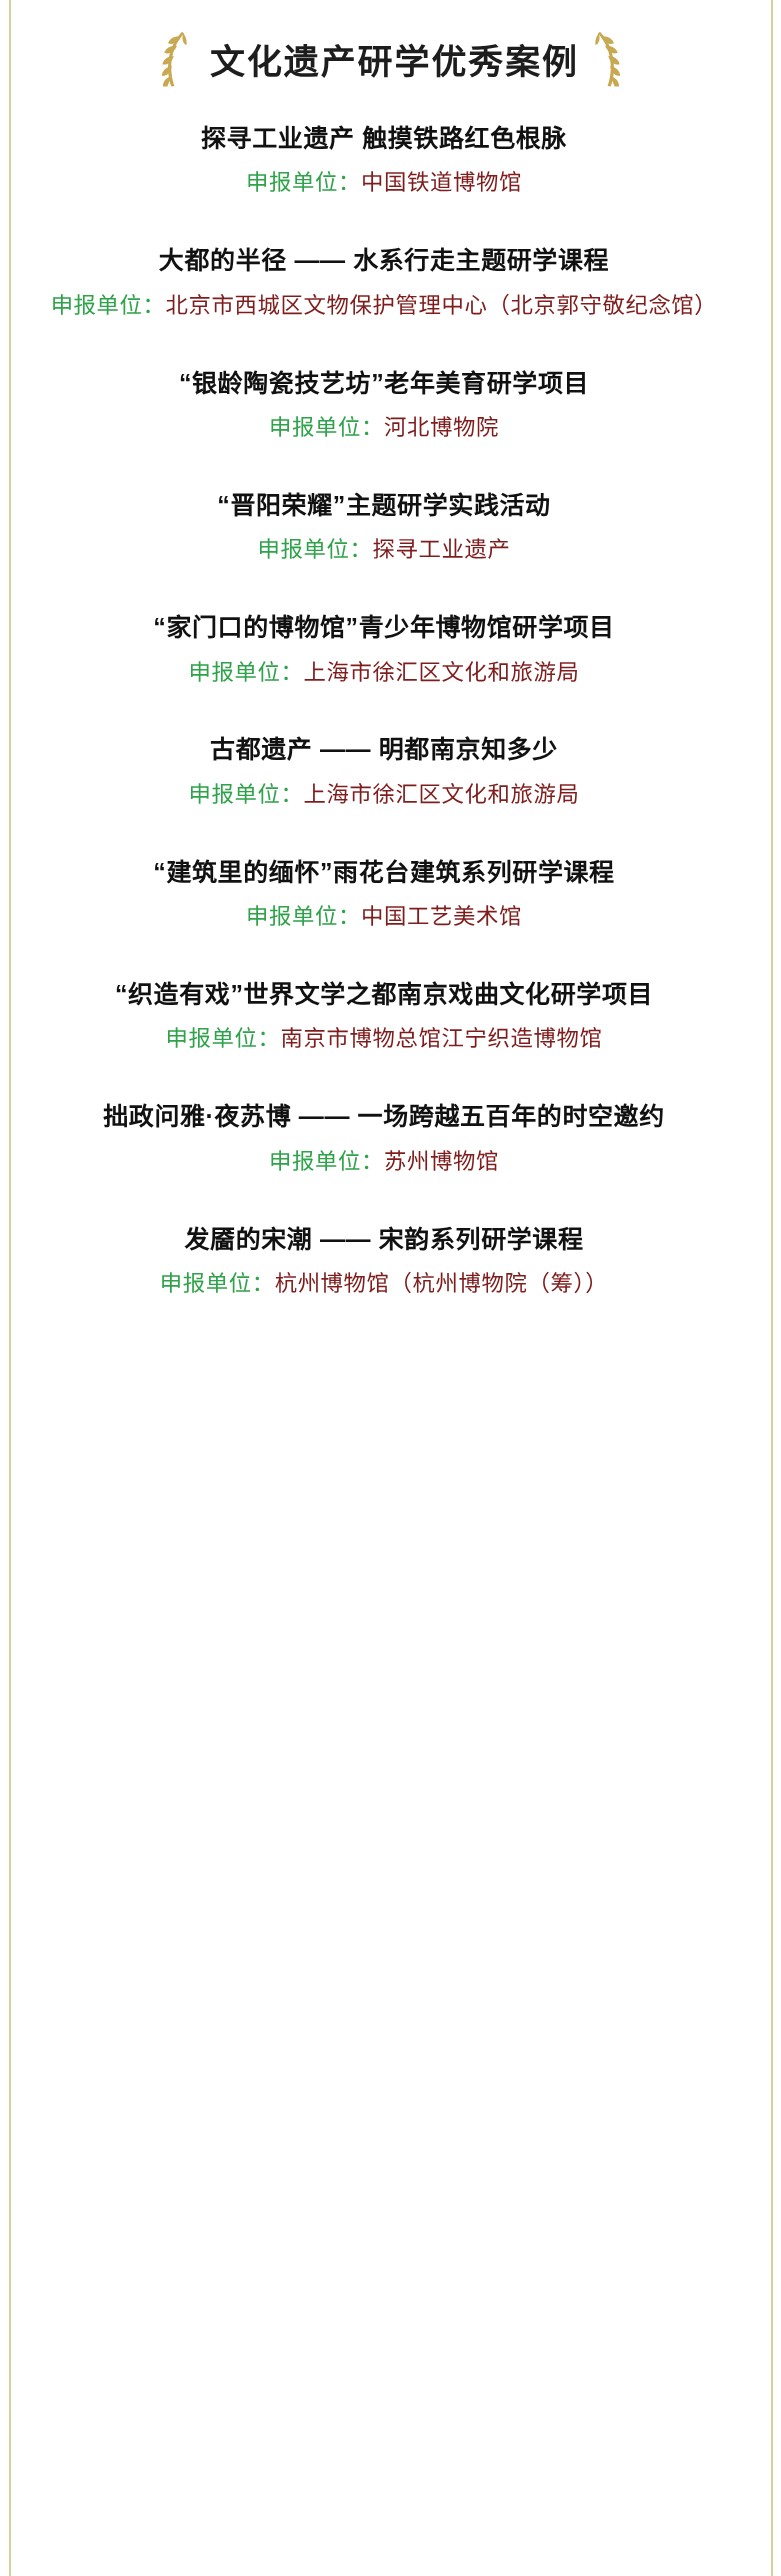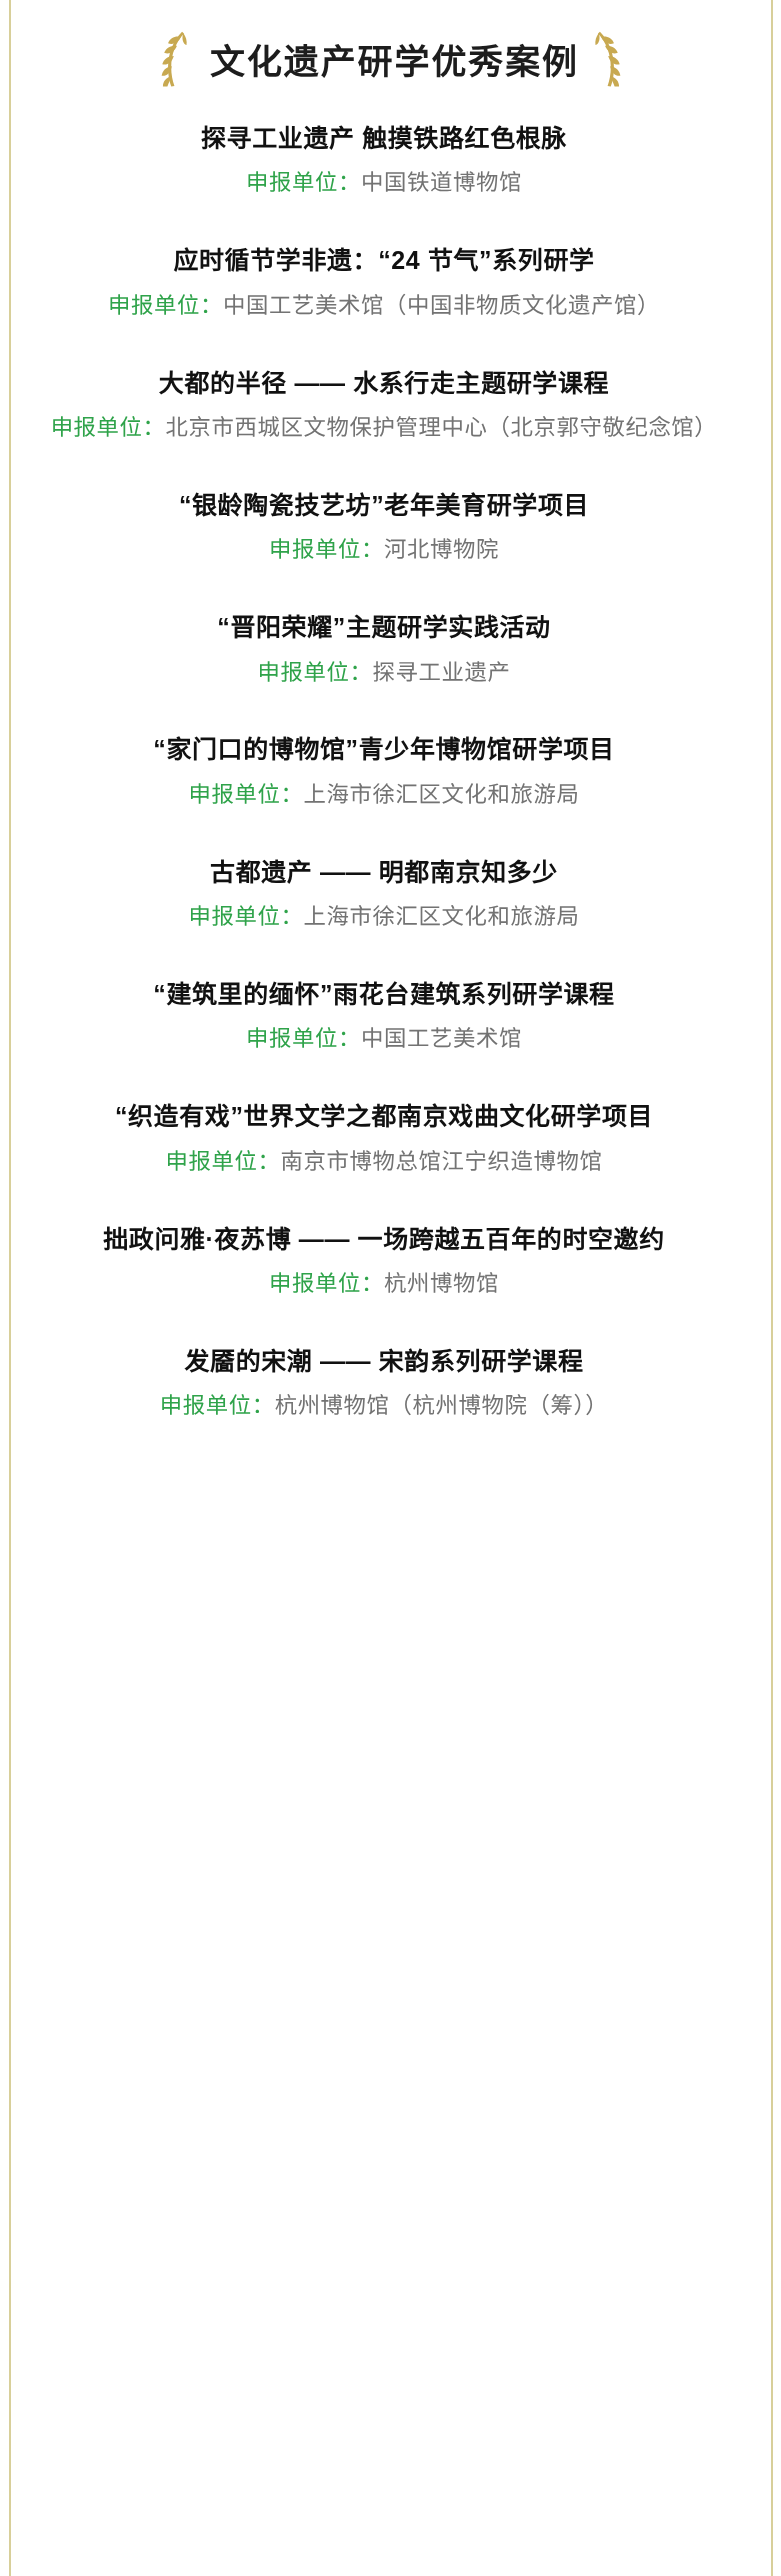--- a/index.html
+++ b/index.html
@@ -65,21 +65,21 @@
     letter-spacing: 0.6px;
   }
   .case-unit {
     font-size: 22.4px;
     color: #2fa34a;
     line-height: 1.6;
     letter-spacing: 0.6px;
     margin-top: 7.7px;
   }
   .case-unit .unit-label { color: #2fa34a; }
-  .case-unit .unit-value { color: #737373; }
+  .case-unit .unit-value { color: #7f1d1d; }
 </style>
 </head>
 <body>
 
 <div class="page">
 
   <div class="edge-rule left"></div>
   <div class="edge-rule right"></div>
 
   <div class="header">
@@ -110,24 +110,20 @@
     </svg>
   </div>
 
   <div class="content">
 
     <div class="case-item">
       <div class="case-title">探寻工业遗产 触摸铁路红色根脉</div>
       <div class="case-unit"><span class="unit-label">申报单位：</span><span class="unit-value">中国铁道博物馆</span></div>
     </div>
 
-    <div class="case-item">
-      <div class="case-title">应时循节学非遗：“24 节气”系列研学</div>
-      <div class="case-unit"><span class="unit-label">申报单位：</span><span class="unit-value">中国工艺美术馆（中国非物质文化遗产馆）</span></div>
-    </div>
 
     <div class="case-item">
       <div class="case-title">大都的半径 —— 水系行走主题研学课程</div>
       <div class="case-unit"><span class="unit-label">申报单位：</span><span class="unit-value">北京市西城区文物保护管理中心（北京郭守敬纪念馆）</span></div>
     </div>
 
     <div class="case-item">
       <div class="case-title">“银龄陶瓷技艺坊”老年美育研学项目</div>
       <div class="case-unit"><span class="unit-label">申报单位：</span><span class="unit-value">河北博物院</span></div>
     </div>
@@ -152,21 +148,21 @@
       <div class="case-unit"><span class="unit-label">申报单位：</span><span class="unit-value">中国工艺美术馆</span></div>
     </div>
 
     <div class="case-item">
       <div class="case-title">“织造有戏”世界文学之都南京戏曲文化研学项目</div>
       <div class="case-unit"><span class="unit-label">申报单位：</span><span class="unit-value">南京市博物总馆江宁织造博物馆</span></div>
     </div>
 
     <div class="case-item">
       <div class="case-title">拙政问雅·夜苏博 —— 一场跨越五百年的时空邀约</div>
-      <div class="case-unit"><span class="unit-label">申报单位：</span><span class="unit-value">杭州博物馆</span></div>
+      <div class="case-unit"><span class="unit-label">申报单位：</span><span class="unit-value">苏州博物馆</span></div>
     </div>
 
     <div class="case-item">
       <div class="case-title">发靥的宋潮 —— 宋韵系列研学课程</div>
       <div class="case-unit"><span class="unit-label">申报单位：</span><span class="unit-value">杭州博物馆（杭州博物院（筹））</span></div>
     </div>
 
   </div>
 </div>
 

